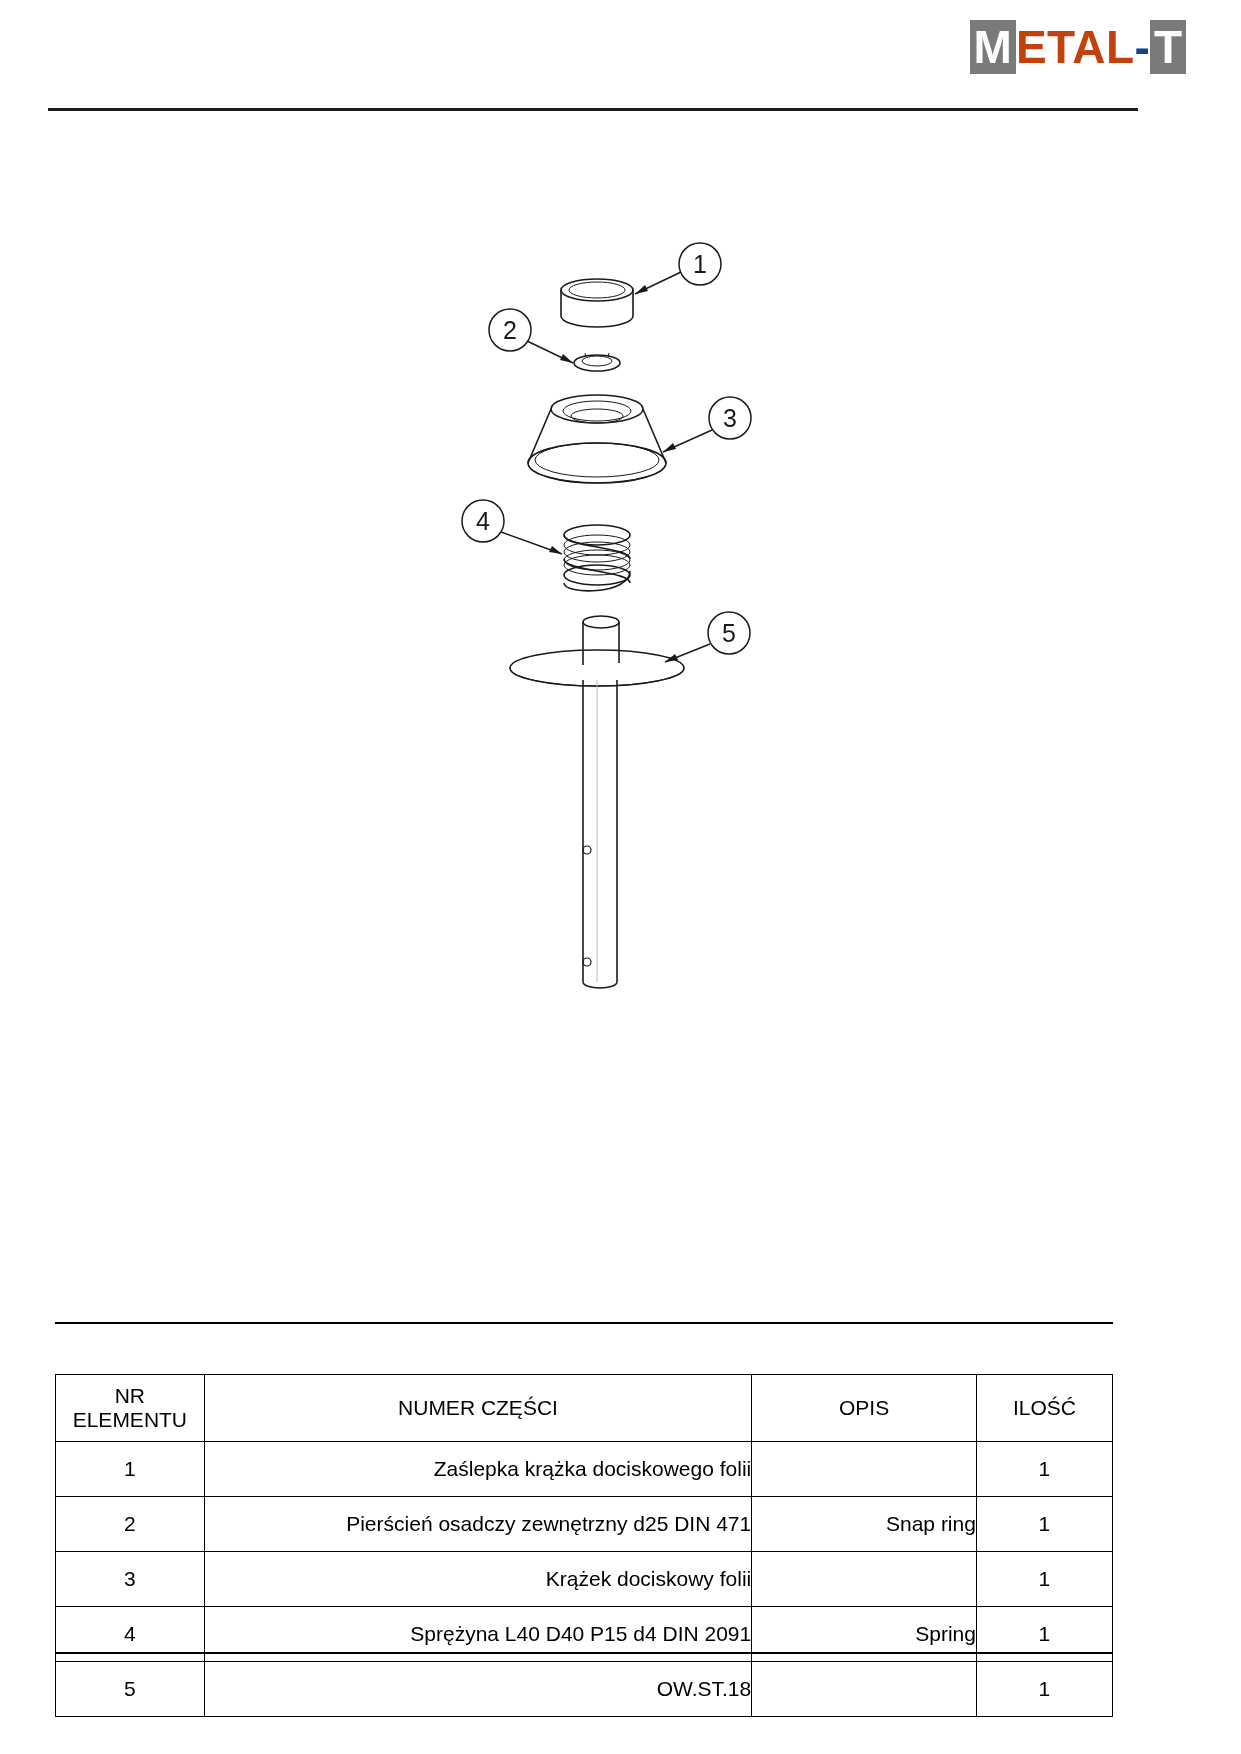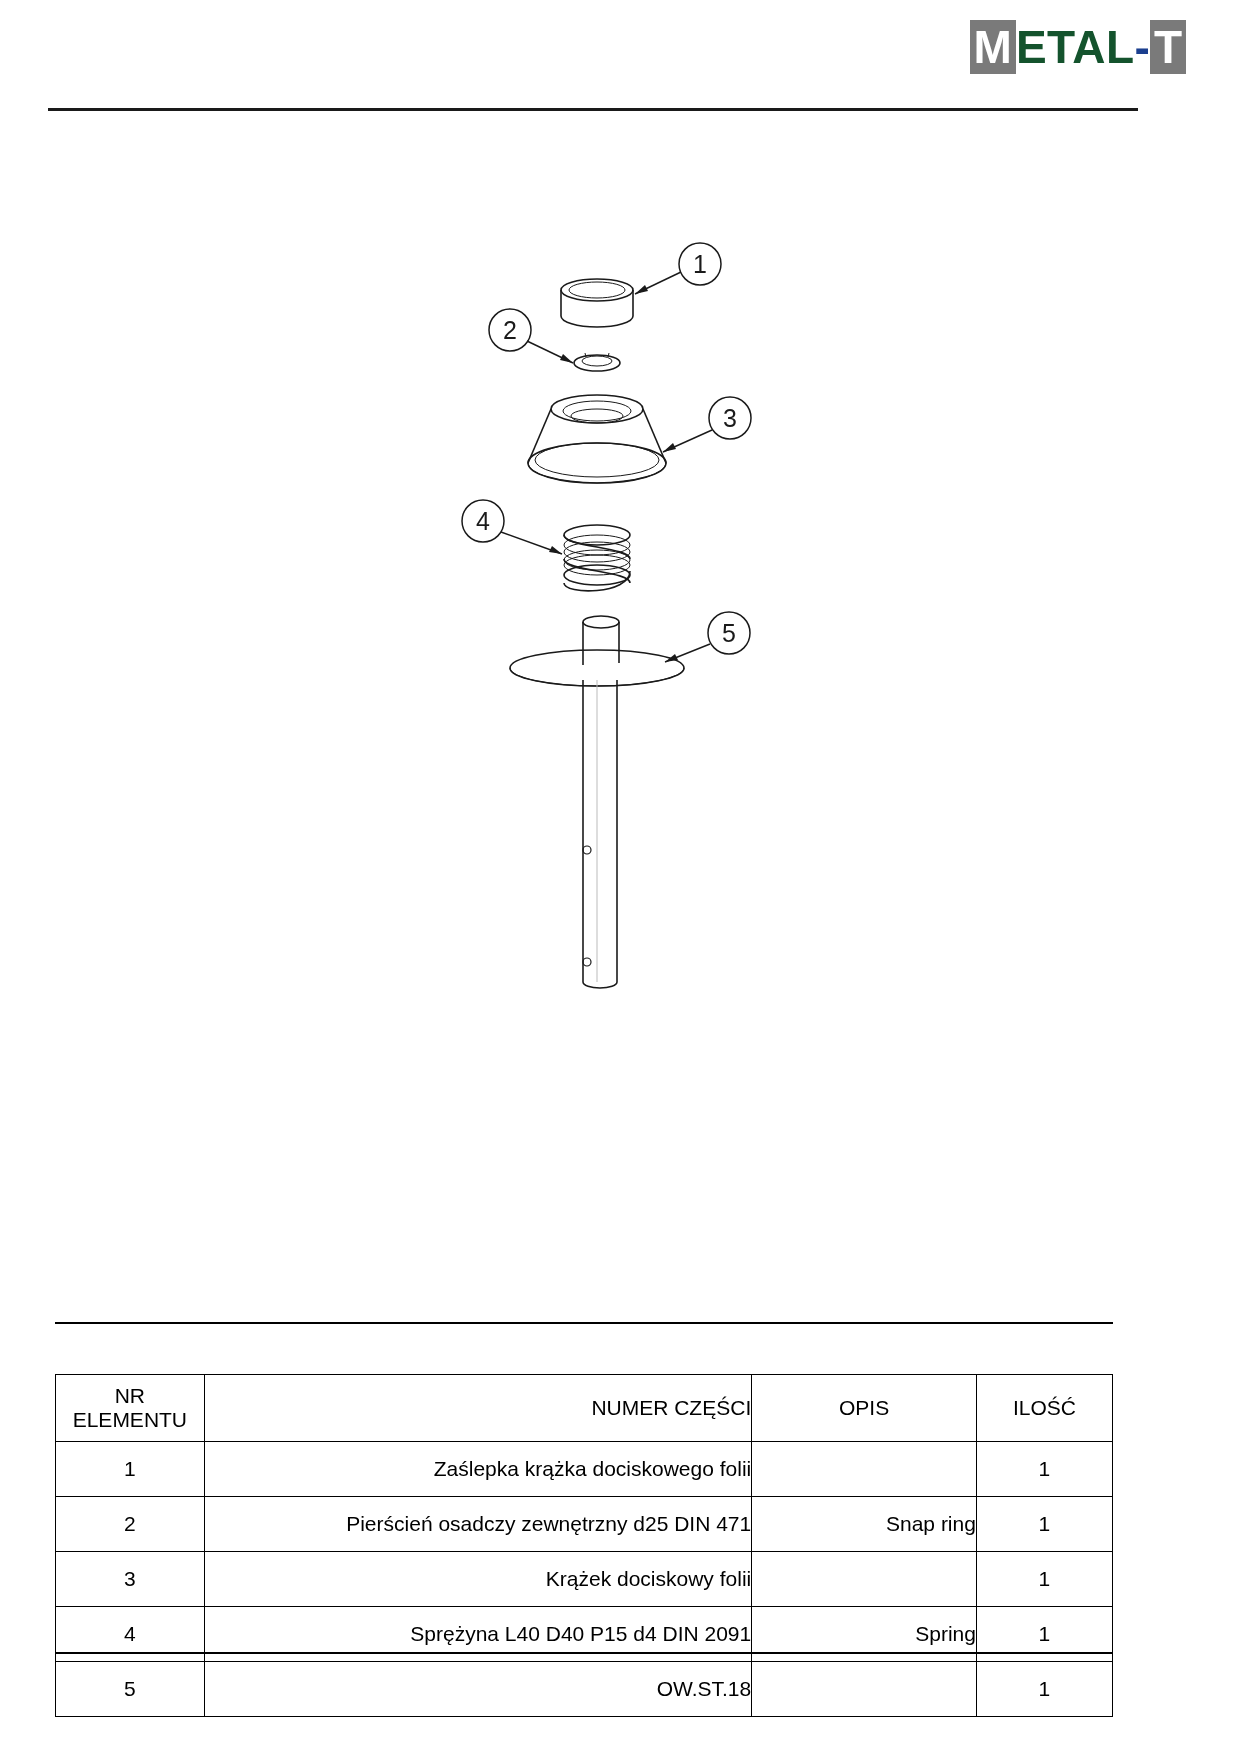--- a/index.html
+++ b/index.html
@@ -39,21 +39,21 @@
     font-size: 46px;
     line-height: 54px;
     padding: 0 4px;
     font-family: "Liberation Sans", sans-serif;
   }
   .logo-text {
     font-weight: bold;
     font-size: 46px;
     line-height: 54px;
     letter-spacing: 0.5px;
-    color: #14532d;
+    color: #c2410c;
     font-family: "Liberation Sans", sans-serif;
   }
   .logo-dash {
     color: #1b3f8f;
     font-weight: bold;
     font-size: 46px;
     line-height: 54px;
   }
   .header-rule {
     position: absolute;
@@ -232,21 +232,21 @@
 </div>
 
 <div class="bom-outer-top"></div>
 <table class="bom">
   <thead>
     <tr>
       <td class="c-nr">
         <div>NR</div>
         <div>ELEMENTU</div>
       </td>
-      <td class="c-part" style="text-align:right">NUMER CZĘŚCI</td>
+      <td class="c-part" style="text-align:center">NUMER CZĘŚCI</td>
       <td class="c-desc">OPIS</td>
       <td class="c-qty">ILOŚĆ</td>
     </tr>
   </thead>
   <tbody>
     <tr>
       <td class="c-nr">1</td>
       <td class="c-part">Zaślepka krążka dociskowego folii</td>
       <td class="c-desc"></td>
       <td class="c-qty">1</td>

